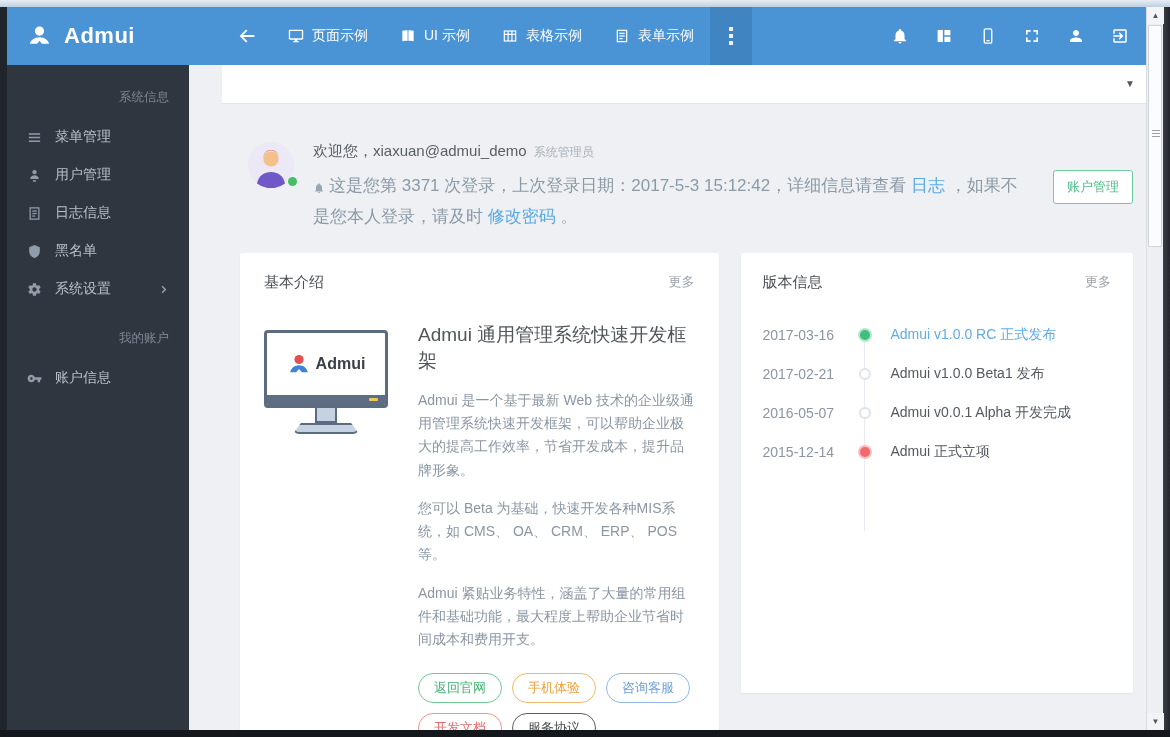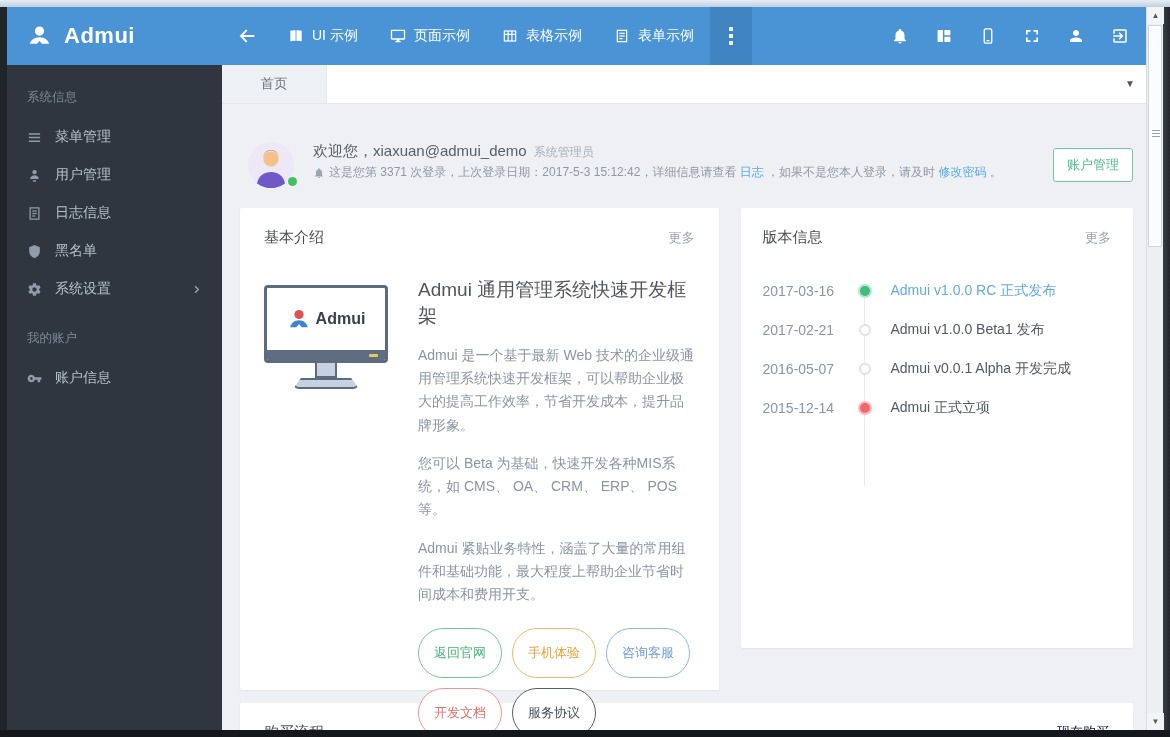--- a/index.html
+++ b/index.html
@@ -22,42 +22,42 @@
   .brand { width:215px; flex:0 0 215px; display:flex; align-items:center; gap:11px; padding-left:19px; color:#fff; cursor:pointer; }
   .brand-name { font-size:22px; font-weight:bold; letter-spacing:.5px; }
   .nav-back { width:50px; display:flex; align-items:center; justify-content:center; color:#fff; cursor:pointer; }
   .nav-item { display:flex; align-items:center; gap:8px; padding:0 16px; font-size:14px; color:#fff; cursor:pointer; }
   .nav-more { width:42px; background:#4184c2; display:flex; align-items:center; justify-content:center; cursor:pointer; }
   .kebab i { display:block; width:4px; height:4px; background:#eaf2fa; margin:3px 0; }
   .nav-right { margin-left:auto; display:flex; align-items:stretch; padding-right:4px; }
   .nav-icon-btn { width:44px; display:flex; align-items:center; justify-content:center; color:#fff; cursor:pointer; }
 
   
-  .sidebar { position:absolute; left:0; top:58px; width:215px; bottom:0; background:#30363f; }
+  .sidebar { position:absolute; left:0; top:58px; width:182px; bottom:0; background:#30363f;text-align:right; }
   .side-title { padding:24px 20px 12px; color:#7d8893; font-size:12.5px; }
   .side-item { display:flex; align-items:center; gap:13px; height:38px; padding:0 20px; color:#b6c0ca; font-size:14px; cursor:pointer; }
   .side-item .ic { color:#919caa; }
   .side-item .chev { margin-left:auto; color:#9aa5b0; }
 
   
   .main { position:absolute; left:215px; top:58px; right:0; bottom:0; }
   .tabbar { height:39px; background:#fff; border-bottom:1px solid #e2e6ea; display:flex; align-items:stretch; position:relative; }
   .tab-active { width:105px; background:#eef1f4; border-right:1px solid #e4e8ec; display:flex; align-items:center; justify-content:center; font-size:13.5px; color:#6b7680; cursor:pointer; }
   .tab-caret { position:absolute; right:11px; top:13px; color:#55595e; font-size:10px; cursor:pointer; }
 
   .content { position:absolute; top:39px; left:0; right:0; bottom:0; background:#eef0f3; padding:0 13px 0 18px; overflow:hidden; }
 
   
   .welcome { display:flex; margin-top:38px; }
   .avatar-wrap { position:relative; width:46px; height:46px; flex:0 0 46px; margin-left:8px; }
   .status-dot { position:absolute; right:-3px; bottom:2px; width:9px; height:9px; border-radius:50%; background:#44c064; }
   .welcome-text { flex:1; margin-left:19px; margin-right:26px; }
   .greeting-line { font-size:15px; color:#595f66; }
   .greeting-role { font-size:12px; color:#a8b0b8; margin-left:7px; }
-  .welcome-msg { font-size:12px; color:#8b9aa7; line-height:1.85; }
+  .welcome-msg { margin-top:9px; font-size:17px; color:#8b9aa7; line-height:1.85; }
   .welcome-msg .bell-sm { display:inline-block; vertical-align:-3px; margin-right:4px; color:#9aa7b3; }
   .msg-link { color:#58aae6; cursor:pointer; }
   .account-btn { align-self:center; flex:0 0 auto; background:#fff; border:1px solid #6ecb9f; color:#53bd8b; border-radius:3px; font-size:13px; padding:7px 13px; cursor:pointer; white-space:nowrap; font-family:inherit; }
 
   
   .cards { display:flex; gap:22px; margin-top:20px; }
   .card { background:#fff; border-radius:2px; box-shadow:0 1px 2px rgba(0,0,0,.05); }
   .card-head { display:flex; justify-content:space-between; align-items:center; }
   .card-title { font-size:15px; color:#4a4f54; }
   .card-more { font-size:13px; color:#9aa2aa; cursor:pointer; }
@@ -71,21 +71,21 @@
   .m-logo-text { font-size:16px; font-weight:bold; color:#3a4049; }
   .m-bezel { height:10px; background:#5f6d83; position:relative; }
   .m-led { position:absolute; right:7px; top:3.5px; width:9px; height:3px; background:#e7c95c; border-radius:1px; }
   .m-neck { width:22px; height:15px; margin:0 auto; background:#c4d2e1; border:2px solid #5c6b80; border-top:none; }
   .m-base { width:66px; height:11px; margin:0 auto; background:#c4d2e1; border:2px solid #5c6b80; border-radius:4px 4px 6px 6px;
     clip-path:polygon(12% 0,88% 0,100% 100%,0 100%); }
   .intro-text { flex:1; }
   .intro-heading { font-size:19px; font-weight:normal; color:#51565c; margin-bottom:15px; }
   .intro-text p { font-size:14px; color:#8a96a3; line-height:1.66; margin-bottom:15px; }
   .pills { display:flex; flex-wrap:wrap; gap:10px; margin-top:22px; }
-  .pill { border-radius:999px; border:1px solid; background:#fff; padding:15px 15px; font-size:13px; cursor:pointer; font-family:Liberation Mono, monospace; }
+  .pill { border-radius:999px; border:1px solid; background:#fff; padding:5px 15px; font-size:13px; cursor:pointer; font-family:Liberation Mono, monospace; }
   .pill-green  { color:#47b275; border-color:#72c998; }
   .pill-orange { color:#e8a33d; border-color:#eeb96a; }
   .pill-blue   { color:#6b9fd8; border-color:#92b7e2; }
   .pill-red    { color:#e86c6c; border-color:#ef9494; }
   .pill-dark   { color:#4a4f54; border-color:#5a5f64; }
 
   .card-version { width:418px; height:440px; padding:20px 22px; }
   .timeline { position:relative; margin-top:24px; }
   .t-line { position:absolute; left:101px; top:20px; width:1px; height:195px; background:#e7eaee; }
   .t-row { display:flex; align-items:center; height:39px; position:relative; }
@@ -131,33 +131,33 @@
 
     <div class="nav-back">
       <svg width="22" height="22" viewBox="0 0 24 24" fill="#fff">
           <path d="M20 11H7.8l4.6-4.6L11 5l-7 7 7 7 1.4-1.4L7.8 13H20z"></path>
         </svg>
     </div>
 
     <div class="nav-item">
       <span>
         <svg width="16" height="16" viewBox="0 0 24 24" fill="#fff">
-            <path d="M3.5 4.2c1.7-.55 3.6-.9 5.4-.9 1.1 0 2.2.15 2.5.5v15.6c-.5-.3-1.4-.45-2.5-.45-1.8 0-3.7.35-5.4.95V4.2zM20.5 4.2c-1.7-.55-3.6-.9-5.4-.9-1.1 0-2.2.15-2.5.5v15.6c.5-.3 1.4-.45 2.5-.45 1.8 0 3.7.35 5.4.95V4.2z"></path>
-          </svg>
-      </span>
-      <span>UI 示例</span>
+            <path d="M21 2.5H3c-1 0-1.8.8-1.8 1.8v11.4c0 1 .8 1.8 1.8 1.8h7v2H8v2h8v-2h-2v-2h7c1 0 1.8-.8 1.8-1.8V4.3c0-1-.8-1.8-1.8-1.8zm-.2 13H3.2v-11h17.6v11z"></path>
+          </svg>
+      </span>
+      <span>页面示例</span>
     </div>
 
     <div class="nav-item">
       <span>
         <svg width="16" height="16" viewBox="0 0 24 24" fill="#fff">
-            <path d="M21 2.5H3c-1 0-1.8.8-1.8 1.8v11.4c0 1 .8 1.8 1.8 1.8h7v2H8v2h8v-2h-2v-2h7c1 0 1.8-.8 1.8-1.8V4.3c0-1-.8-1.8-1.8-1.8zm-.2 13H3.2v-11h17.6v11z"></path>
-          </svg>
-      </span>
-      <span>页面示例</span>
+            <path d="M3.5 4.2c1.7-.55 3.6-.9 5.4-.9 1.1 0 2.2.15 2.5.5v15.6c-.5-.3-1.4-.45-2.5-.45-1.8 0-3.7.35-5.4.95V4.2zM20.5 4.2c-1.7-.55-3.6-.9-5.4-.9-1.1 0-2.2.15-2.5.5v15.6c.5-.3 1.4-.45 2.5-.45 1.8 0 3.7.35 5.4.95V4.2z"></path>
+          </svg>
+      </span>
+      <span>UI 示例</span>
     </div>
 
     <div class="nav-item">
       <span>
         <svg width="16" height="16" viewBox="0 0 24 24" fill="none" stroke="#fff" stroke-width="1.8">
             <rect x="3.5" y="4.5" width="17" height="15"></rect>
             <line x1="3.5" y1="9.5" x2="20.5" y2="9.5"></line>
             <line x1="9.2" y1="4.5" x2="9.2" y2="19.5"></line>
             <line x1="14.9" y1="4.5" x2="14.9" y2="19.5"></line>
           </svg>
@@ -284,23 +284,20 @@
         <svg width="15" height="15" viewBox="0 0 24 24" fill="currentColor">
             <path d="M12.65 10A5.99 5.99 0 0 0 7 6c-3.31 0-6 2.69-6 6s2.69 6 6 6a5.99 5.99 0 0 0 5.65-4H17v4h4v-4h2v-4H12.65zM7 14c-1.1 0-2-.9-2-2s.9-2 2-2 2 .9 2 2-.9 2-2 2z"></path>
           </svg>
       </span>
       <span>账户信息</span>
     </div>
   </div>
 
   <div class="main">
     <div class="tabbar">
-      <div class="tab-active">
-        <span>首页</span>
-      </div>
       <span class="tab-caret">▼</span>
     </div>
 
     <div class="content">
 
       <div class="welcome">
         <div class="avatar-wrap">
           <svg width="46" height="46" viewBox="0 0 46 46">
             <circle cx="23" cy="23" r="23" fill="#ece8f6"></circle>
             <circle cx="23" cy="17" r="7.6" fill="#f4c18a"></circle>

